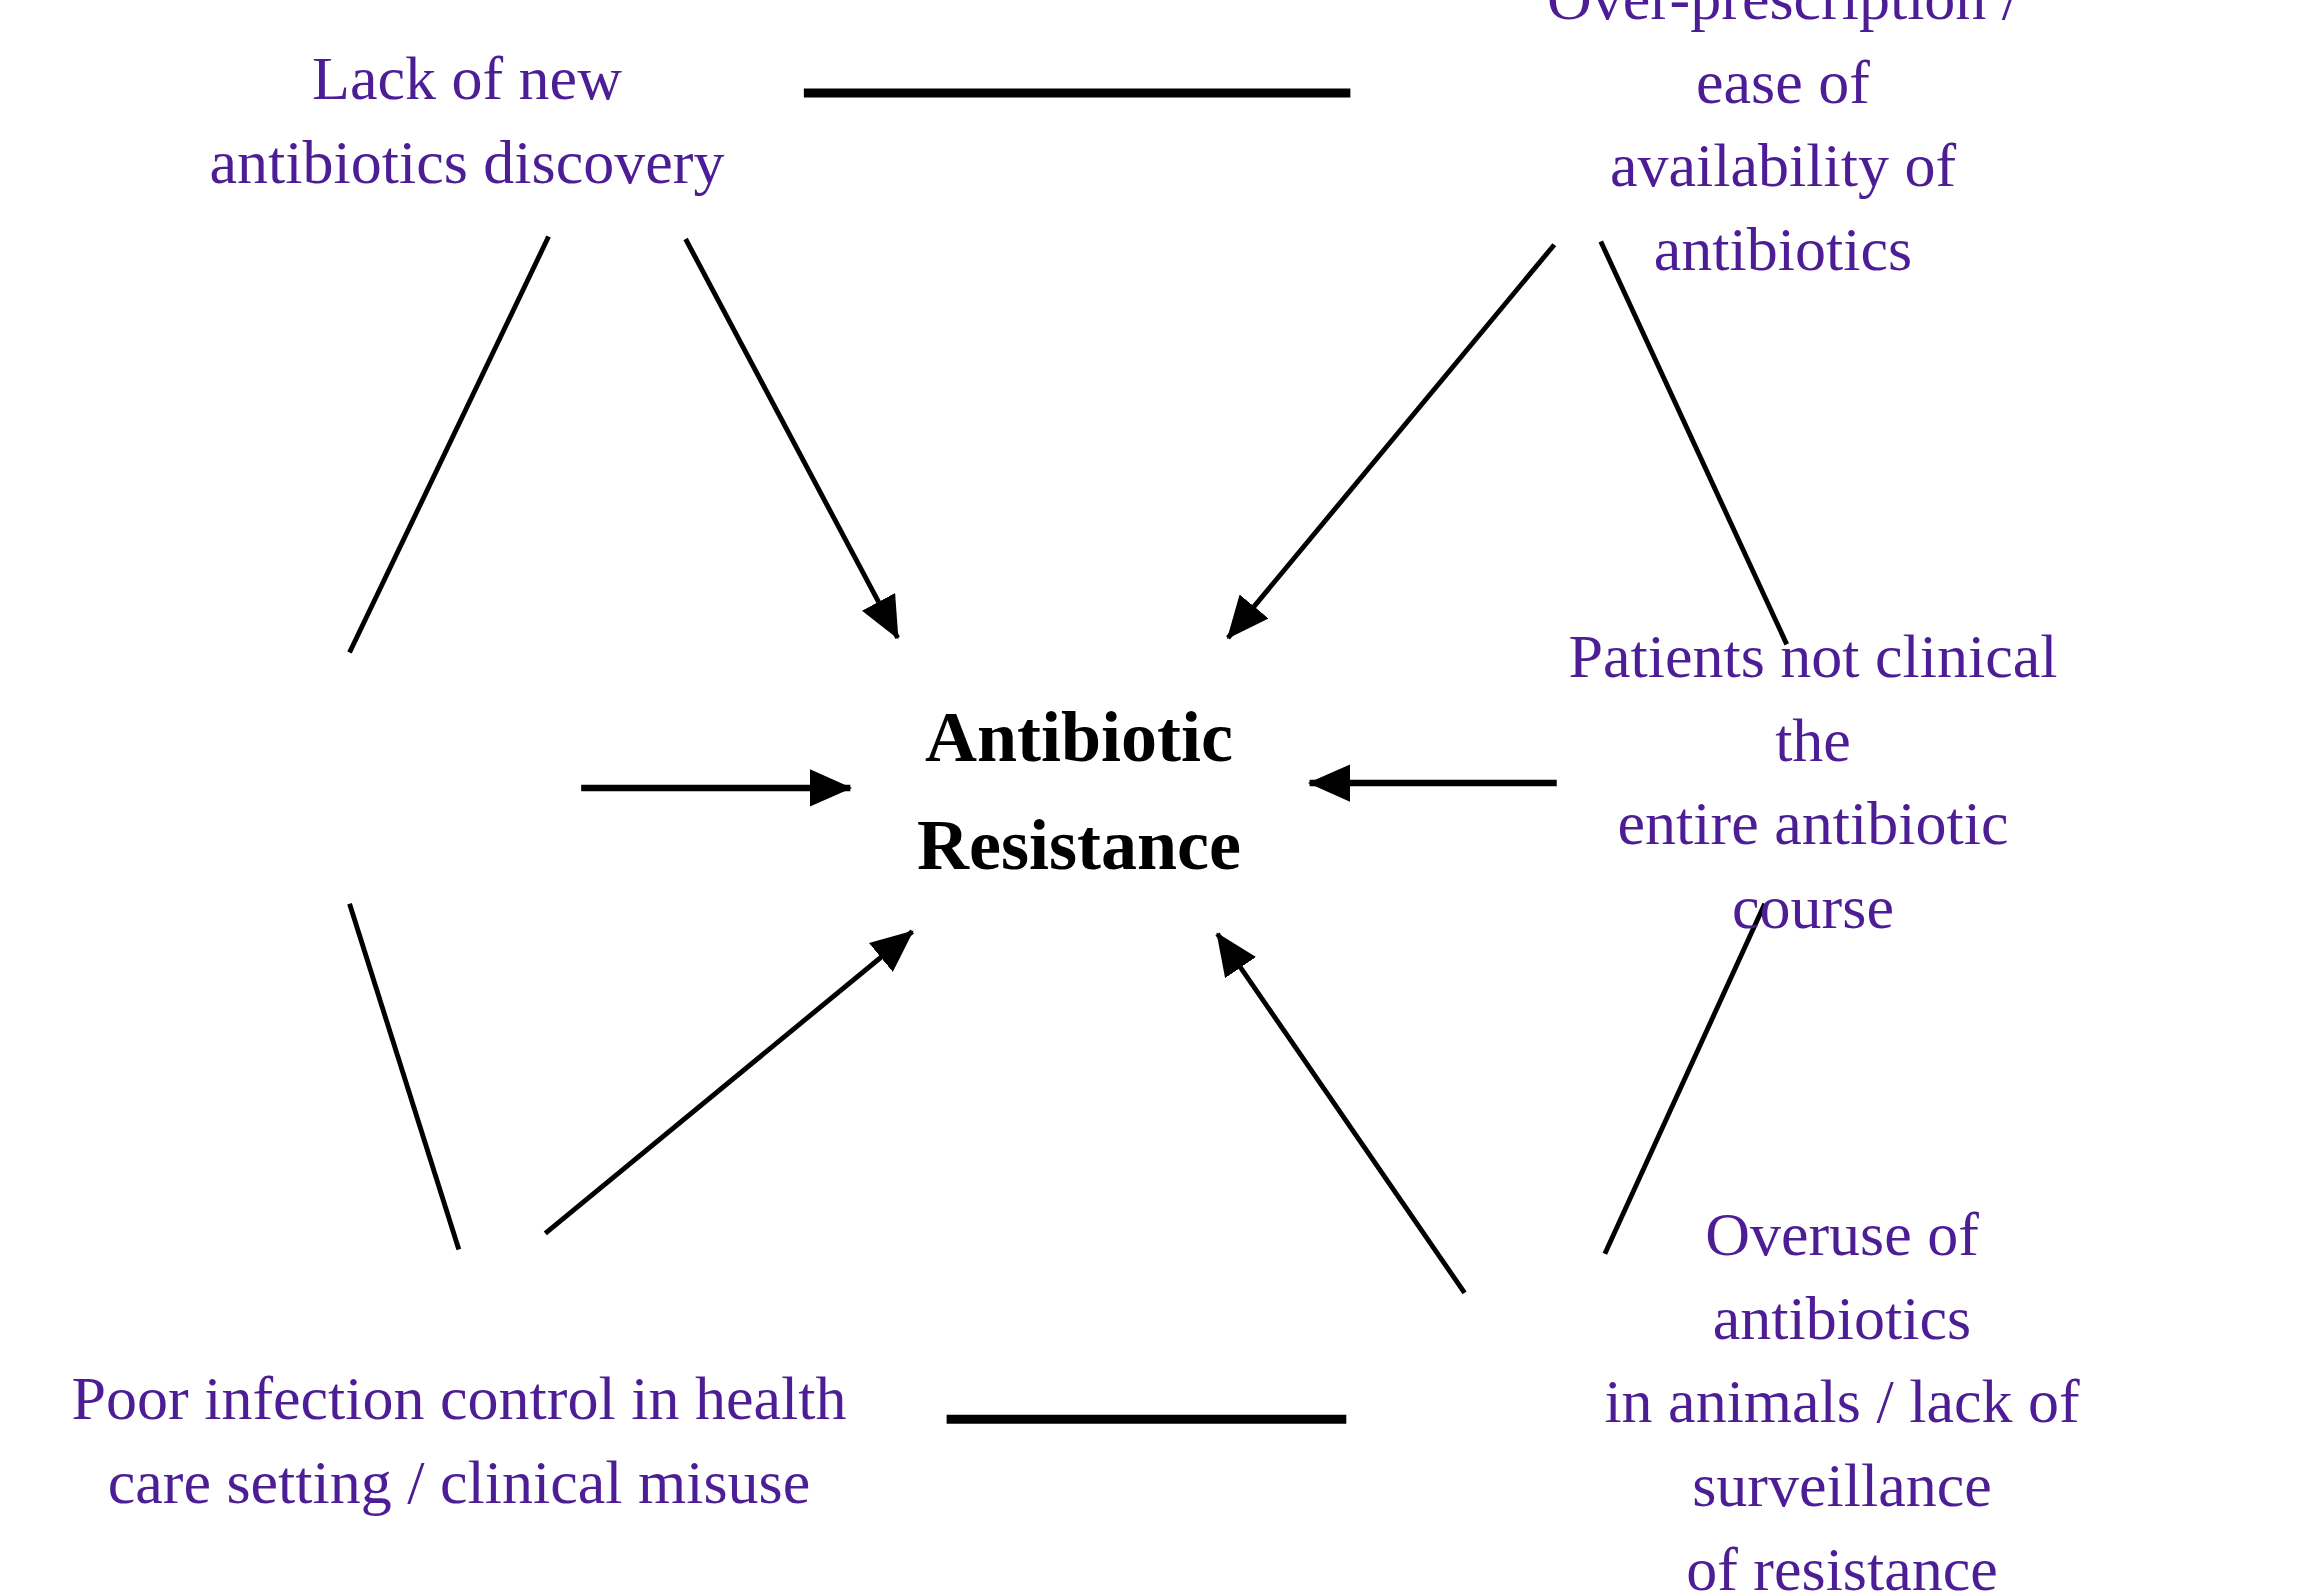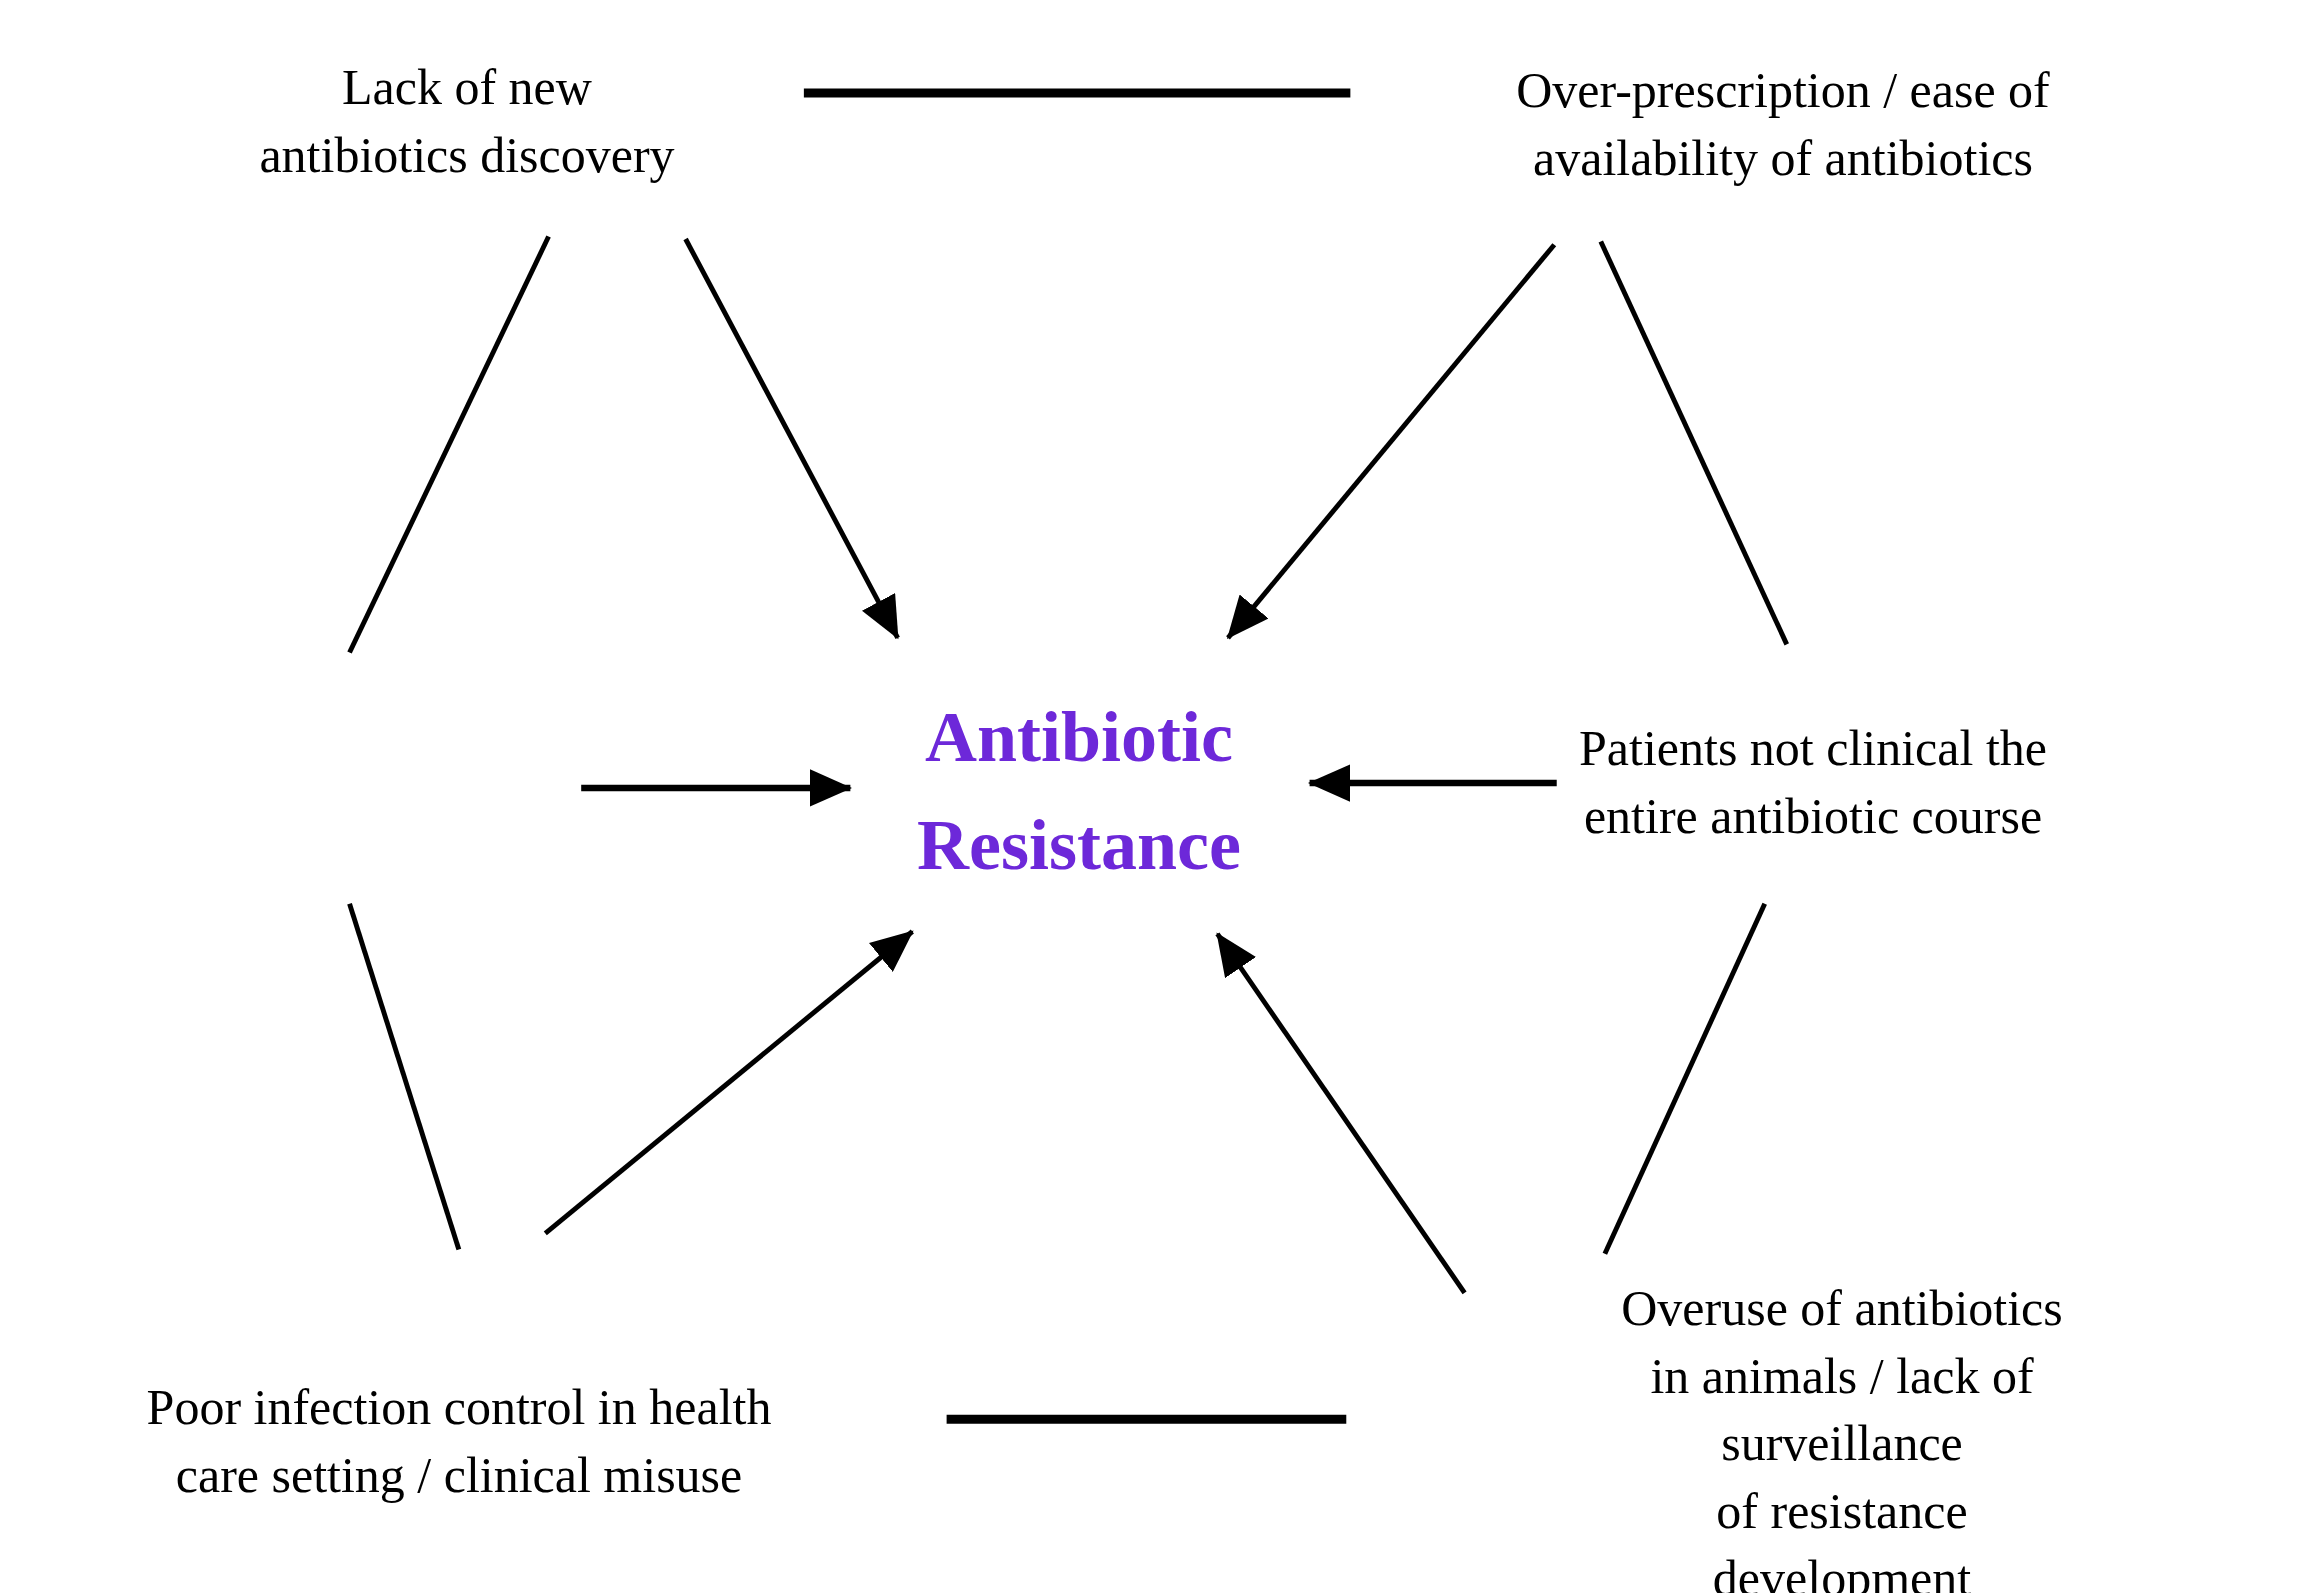--- a/index.html
+++ b/index.html
@@ -20,30 +20,30 @@
     left: 0;
     top: 0;
     width: 100%;
     height: 100%;
   }
   .node {
     position: absolute;
     transform: translate(-50%, -50%);
     text-align: center;
     white-space: pre-line;
-    color: #000000;
-    font-size: 50px;
+    color: #4c1d95;
+    font-size: 62px;
     line-height: 1.35;
     letter-spacing: 0px;
   }
   .node.center-node {
     font-size: 72px;
     font-weight: bold;
     line-height: 1.5;
-    color: #6d28d9;
+    color: #000000;
   }
   
   .pos-top-left      { left: 467px;  top: 121px;  }
   .pos-top-right     { left: 1783px; top: 124px;  }
   .pos-middle-left   { left: 369px;  top: 793px;  }
   .pos-center        { left: 1079px; top: 791px;  }
   .pos-middle-right  { left: 1813px; top: 782px;  }
   .pos-bottom-left   { left: 459px;  top: 1441px; }
   .pos-bottom-right  { left: 1842px; top: 1444px; }
 </style>

